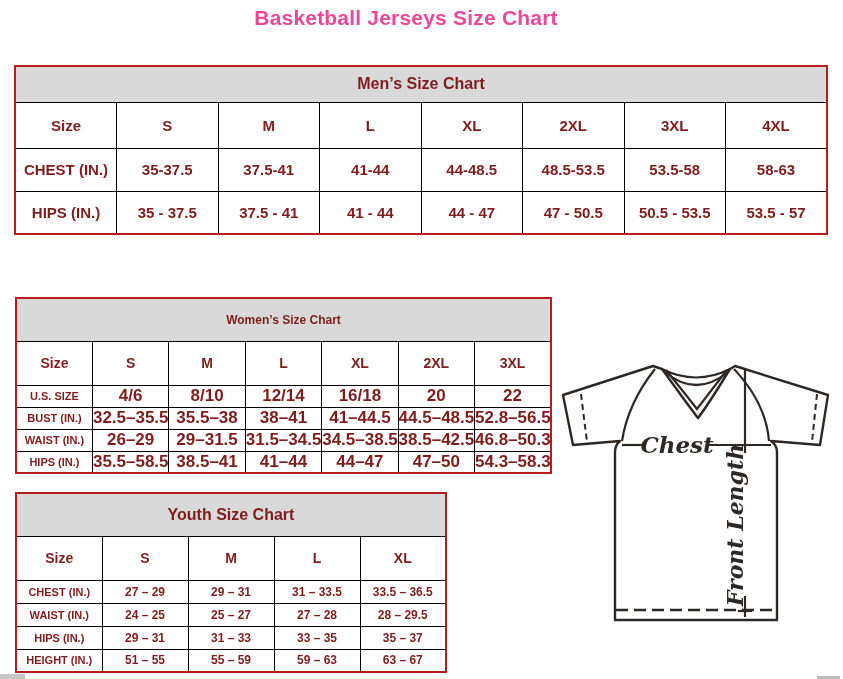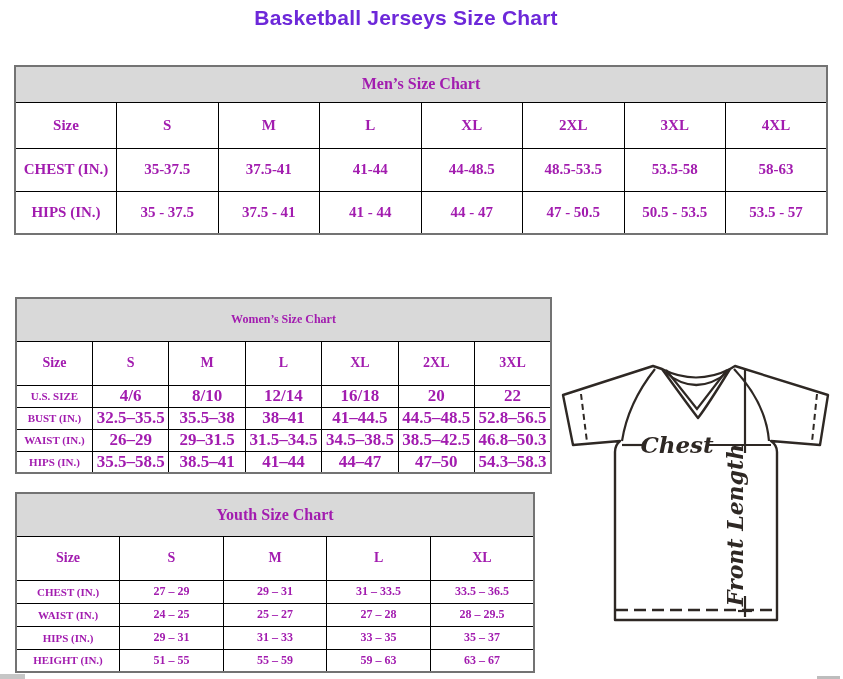--- a/index.html
+++ b/index.html
@@ -11,31 +11,30 @@
     height: 679px;
     background: #ffffff;
     overflow: hidden;
   }
   #main-title {
     position: absolute;
     top: 6px; left: 0; width: 812px;
     text-align: center;
     font-size: 21px;
     font-weight: bold;
-    color: #6d28d9;
+    color: #ec4899;
     letter-spacing: 0.2px;
   }
   table.size-table {
     position: absolute;
     border-collapse: collapse;
     table-layout: fixed;
-    border: 2px solid #737373;
+    border: 2px solid #b91c1c;
     background: #fff;
-    color: #a21caf;
-    font-family: Liberation Serif, serif;
+    color: #7f1d1d;
   }
   table.size-table td {
     border: 1px solid #000;
     text-align: center;
     vertical-align: middle;
     font-weight: bold;
     overflow: hidden;
     white-space: nowrap;
   }
   td.band {
@@ -55,21 +54,21 @@
   #womens-table { left: 15px; top: 297px; width: 537px; }
   #womens-table tr.band-row { height: 43px; }
   #womens-table td.band     { font-size: 12px; }
   #womens-table tr.hdr-row  { height: 44px; }
   #womens-table td.hdr      { font-size: 14px; }
   #womens-table tr.data-row { height: 22px; }
   #womens-table td.lbl      { font-size: 11px; margin-top: 32px; }
   #womens-table td.val      { font-size: 17px; }
   #womens-table tr.hdr-row td:first-child { width: 82px; }
   
-  #youth-table { left: 15px; top: 492px; width: 520px; }
+  #youth-table { left: 15px; top: 492px; width: 432px; }
   #youth-table tr.band-row { height: 43px; }
   #youth-table td.band     { font-size: 16px; }
   #youth-table tr.hdr-row  { height: 44px; }
   #youth-table td.hdr      { font-size: 14px; }
   #youth-table tr.data-row { height: 23px; }
   #youth-table td.lbl      { font-size: 11px; }
   #youth-table td.val      { font-size: 12px; }
   #youth-table tr.hdr-row td:first-child { width: 123px; }
   
   #jersey-svg { position: absolute; left: 556px; top: 353px; }

